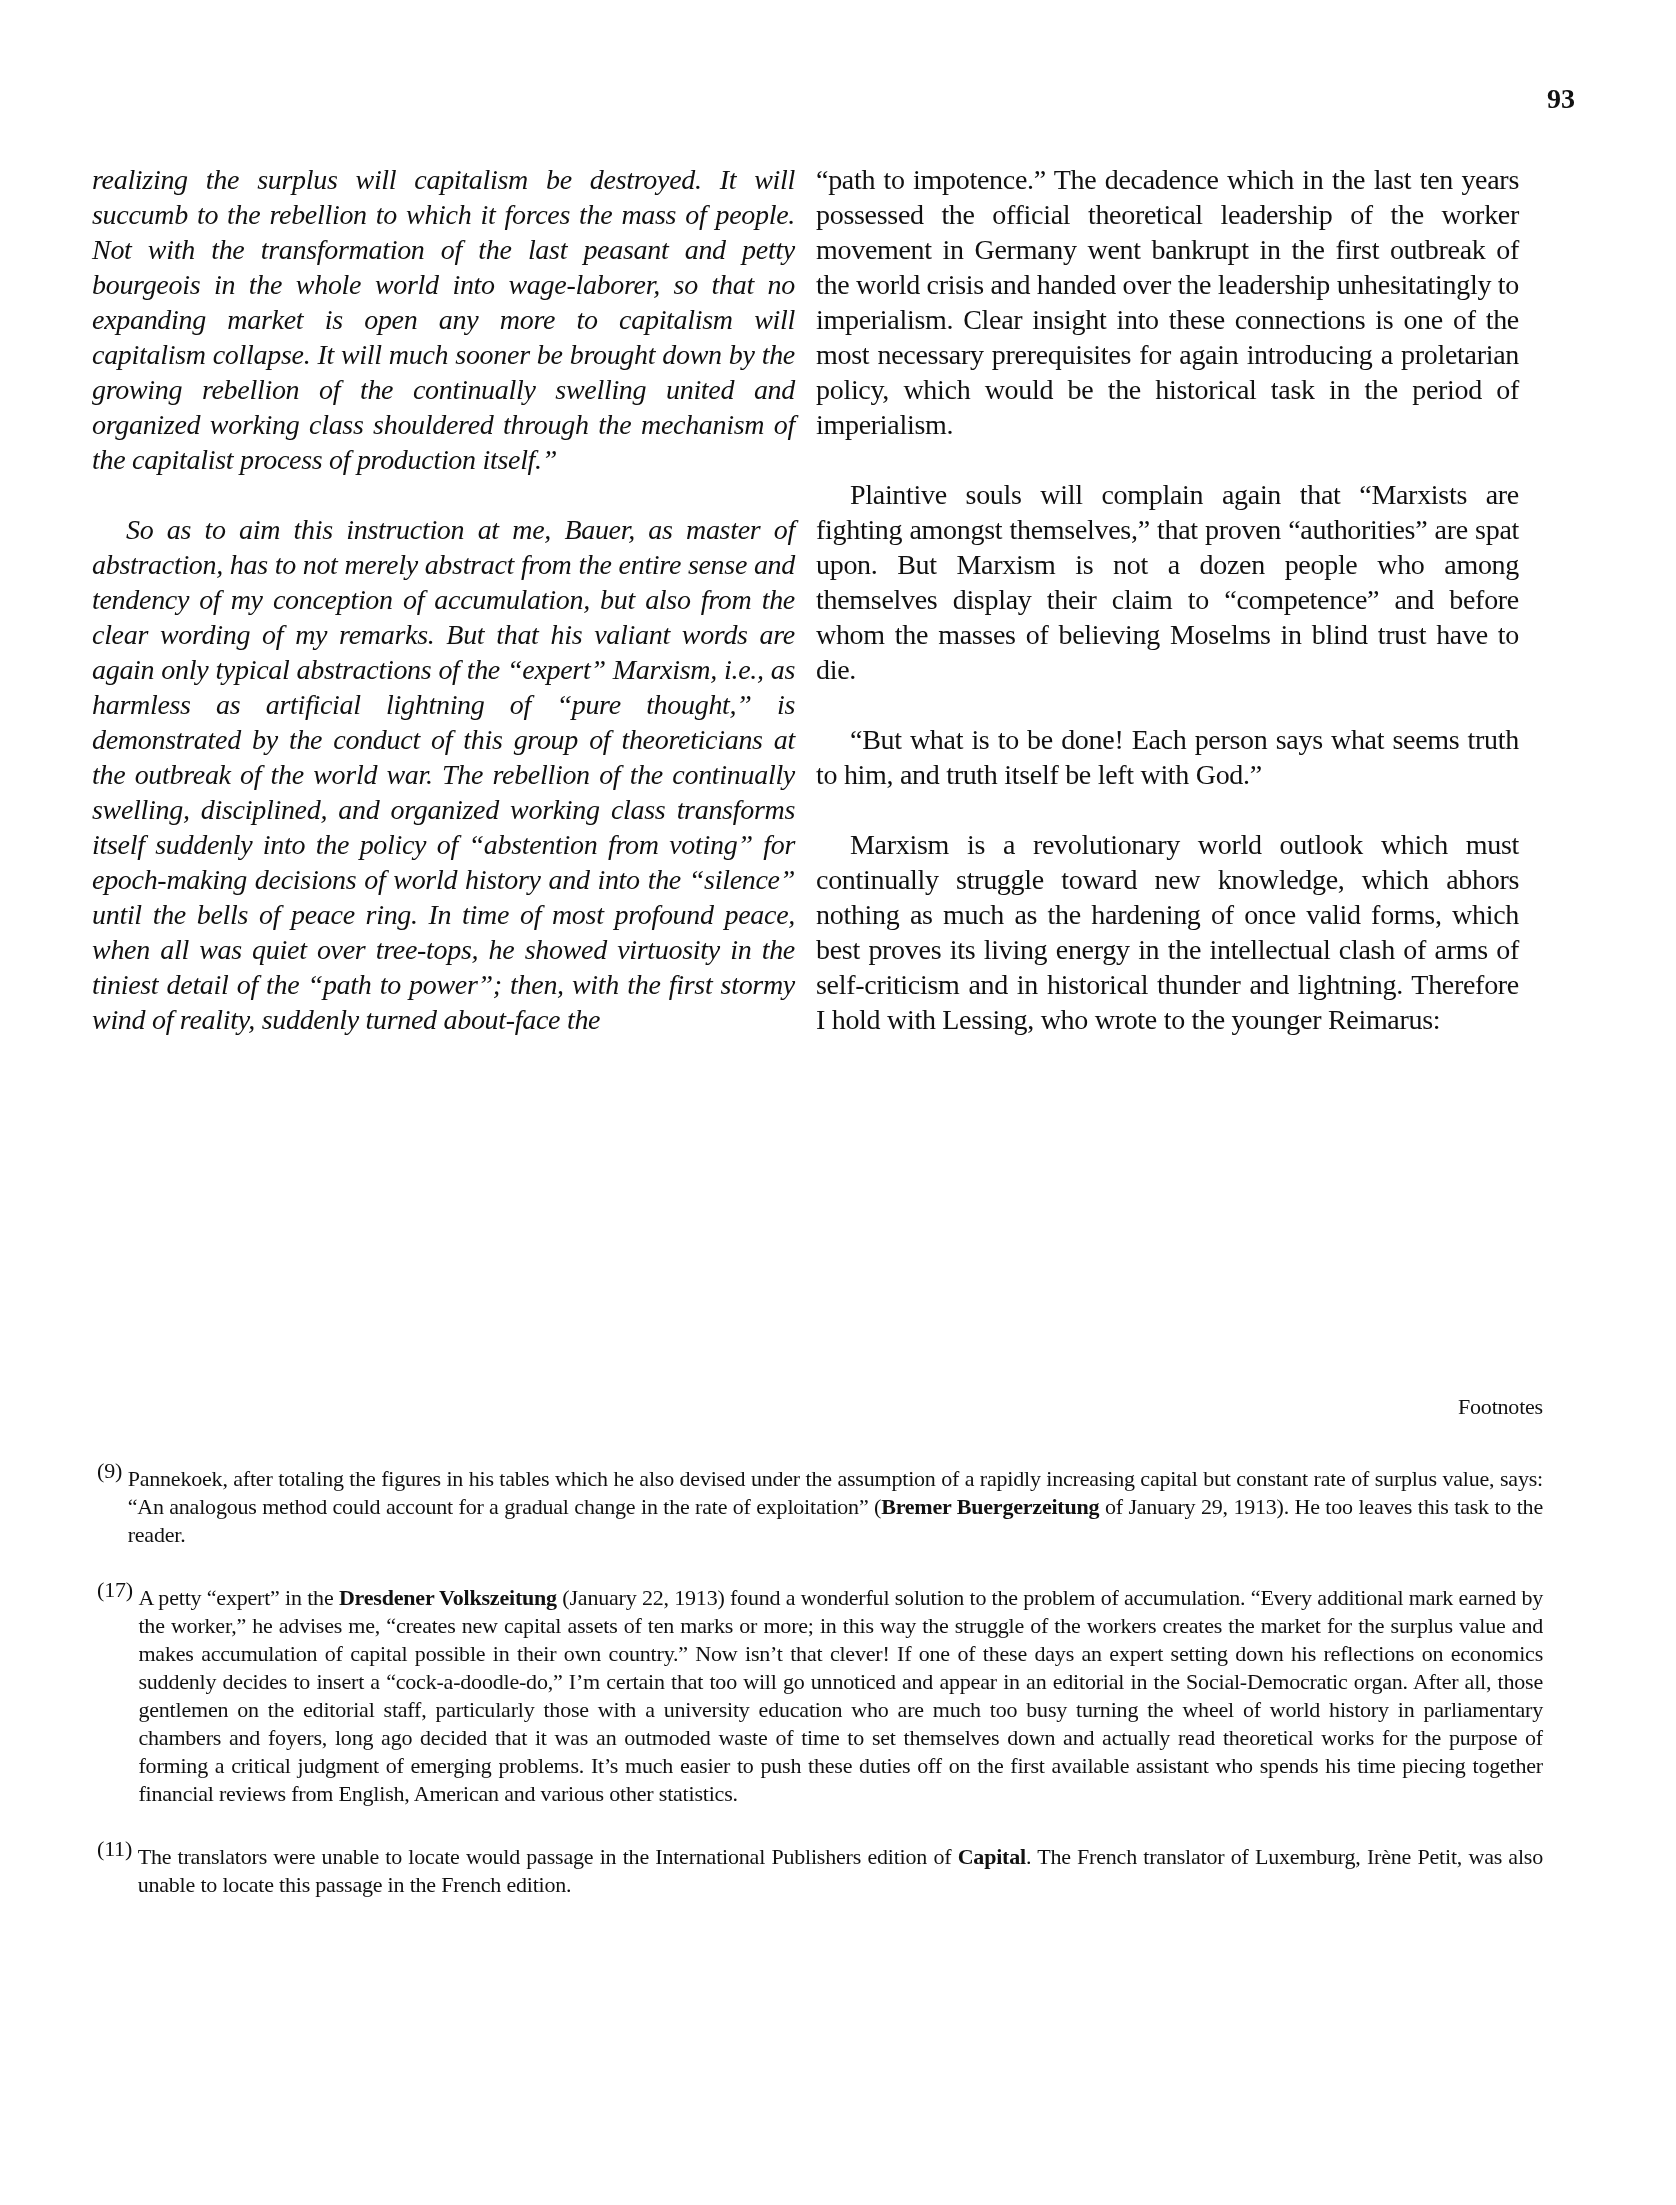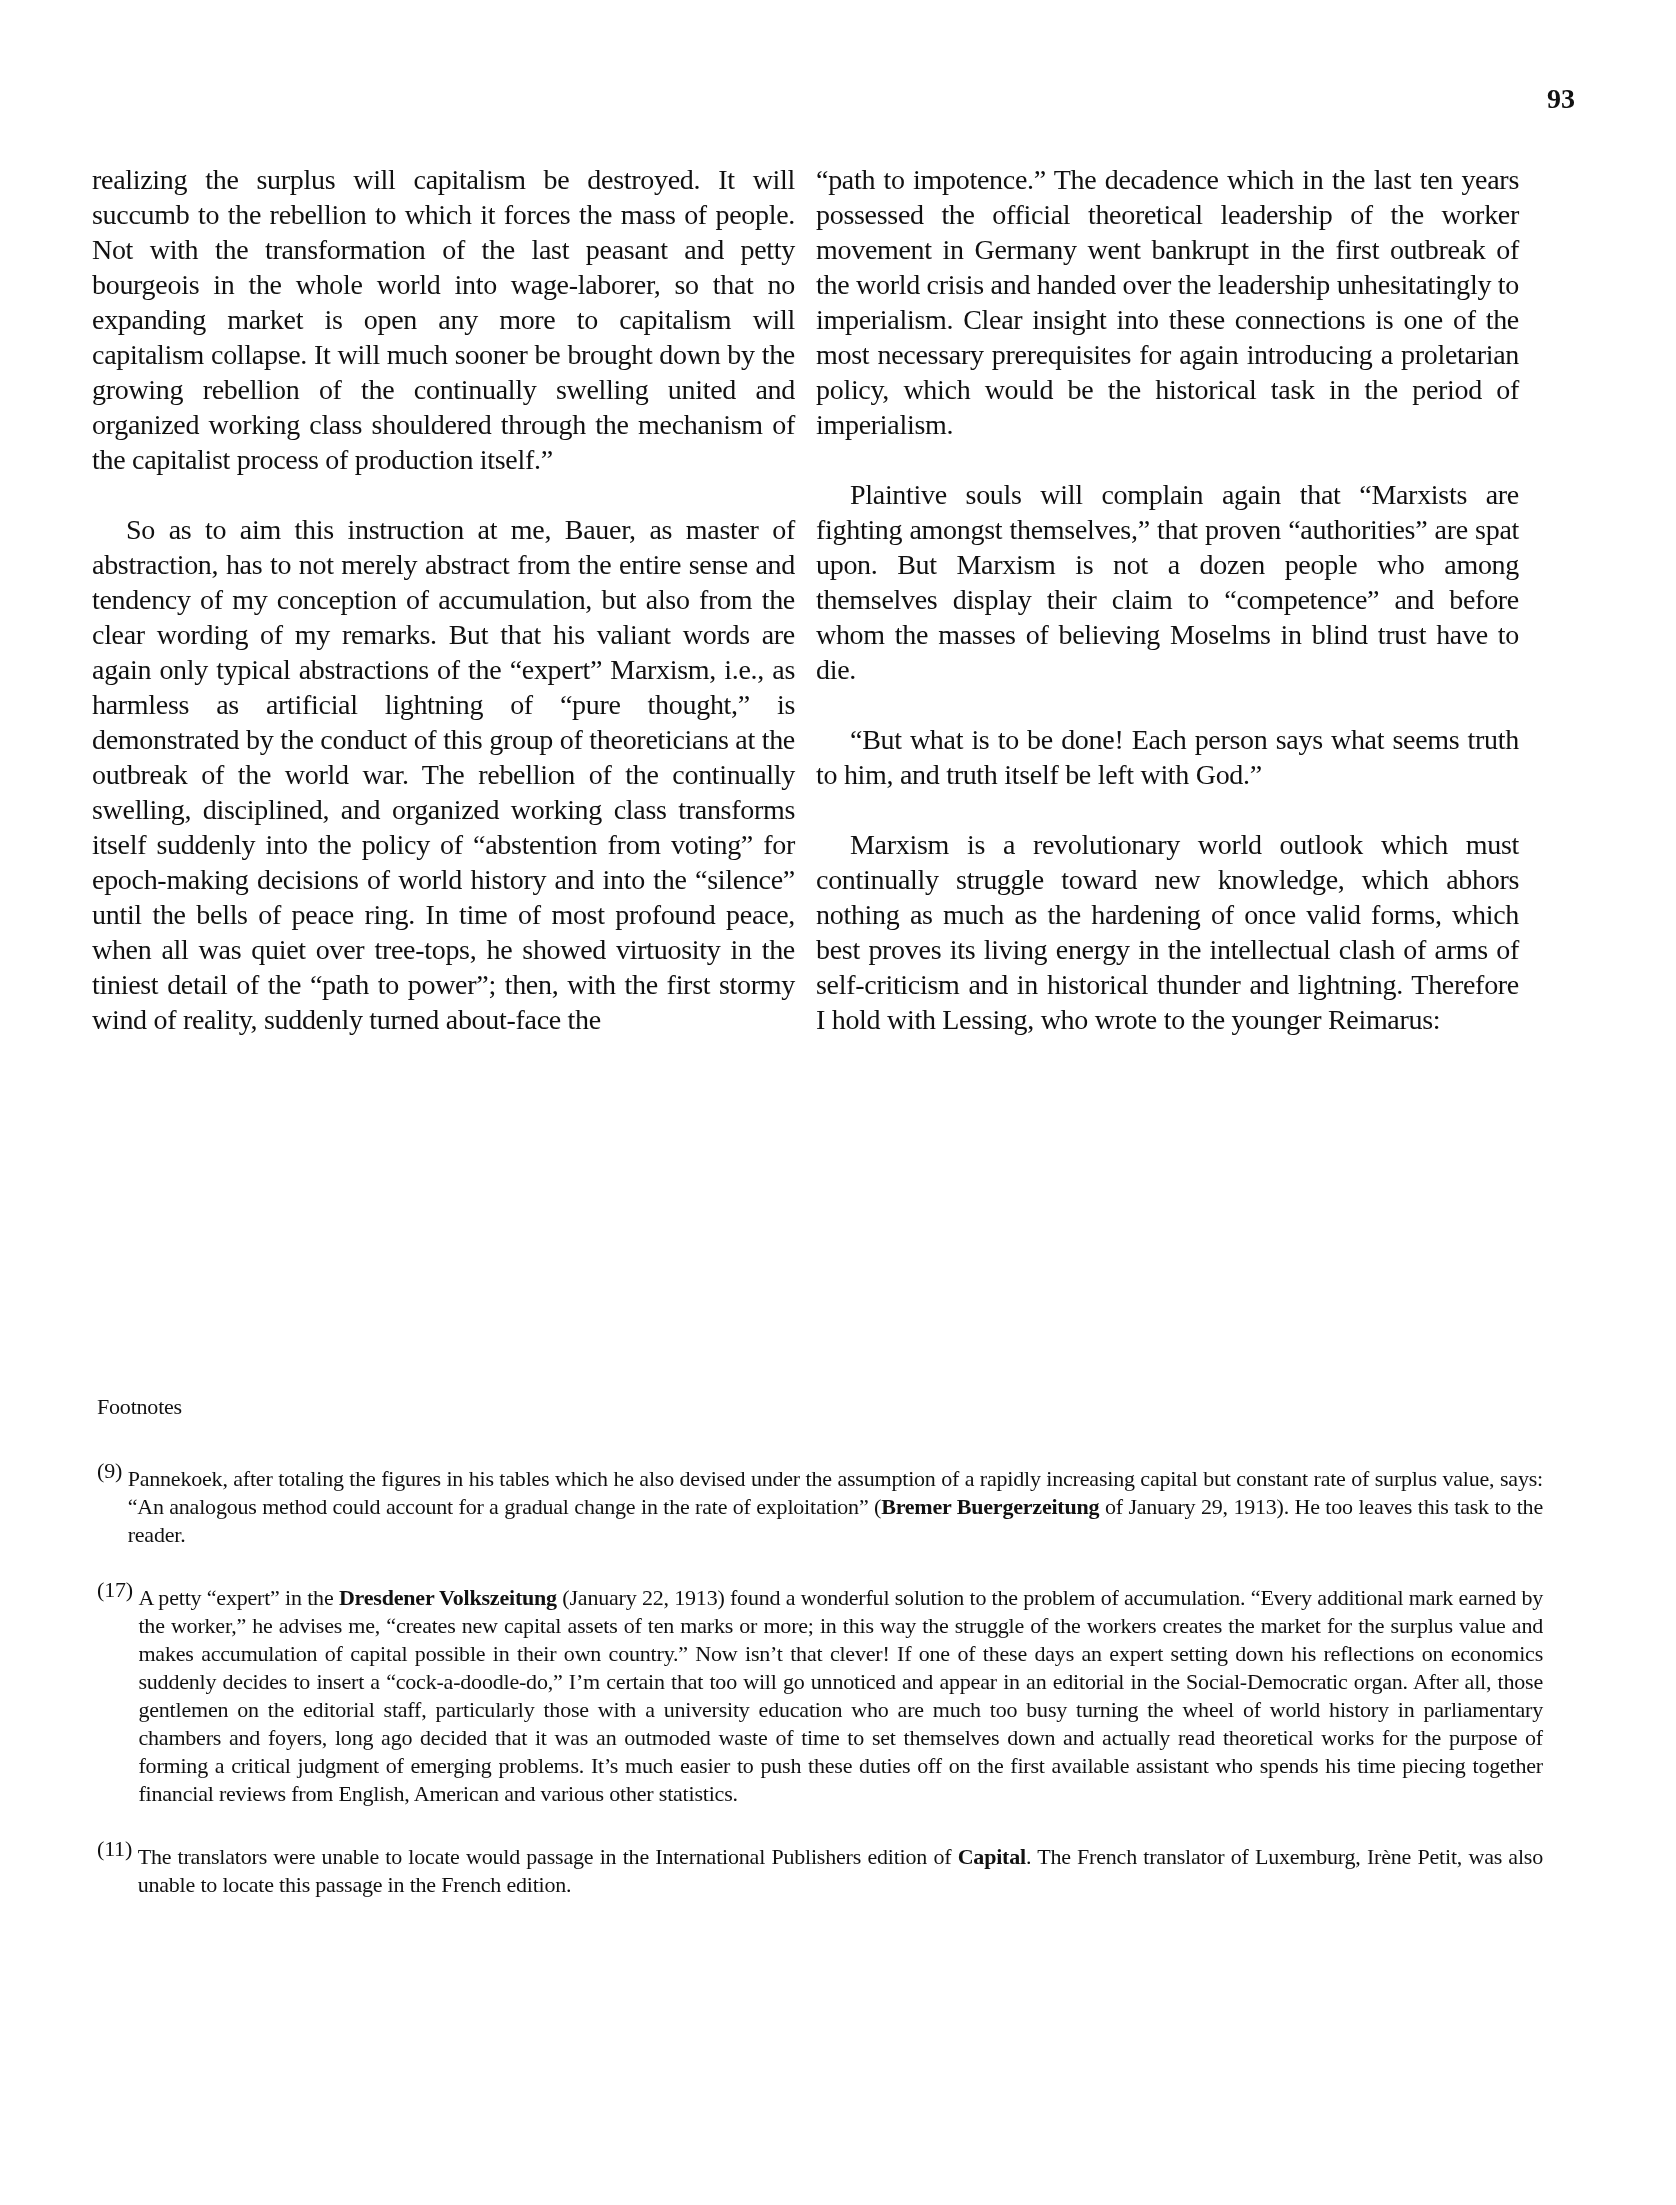--- a/index.html
+++ b/index.html
@@ -20,36 +20,36 @@
   }
   .column {
     position: absolute;
     top: 162px;
     width: 703px;
     font-size: 28px;
     line-height: 35px;
     text-align: justify;
     letter-spacing: -0.3px;
   }
-  .col-left { left: 92px; }
+  .col-left { left: 92px; font-style: italic; }
   .col-right { left: 816px; }
   .para { margin: 0 0 35px 0; }
   .para.first { text-indent: 0; }
   .para.indent { text-indent: 34px; }
   .footnotes {
     position: absolute;
     top: 1393px;
     left: 97px;
     width: 1446px;
     font-size: 22px;
     line-height: 28px;
     letter-spacing: -0.2px;
   }
   .footnotes-heading {
-    text-align: left;
+    text-align: right;
     font-size: 22px;
     margin: 0 0 36px 0;
   }
   .footnote {
     display: flex;
     margin: 0 0 27px 0;
     text-align: justify;
   }
   .fn-num { flex: 0 0 auto; margin-right: 5.6px; }
   .fn-text { flex: 1 1 auto; margin-top: 8px; }

